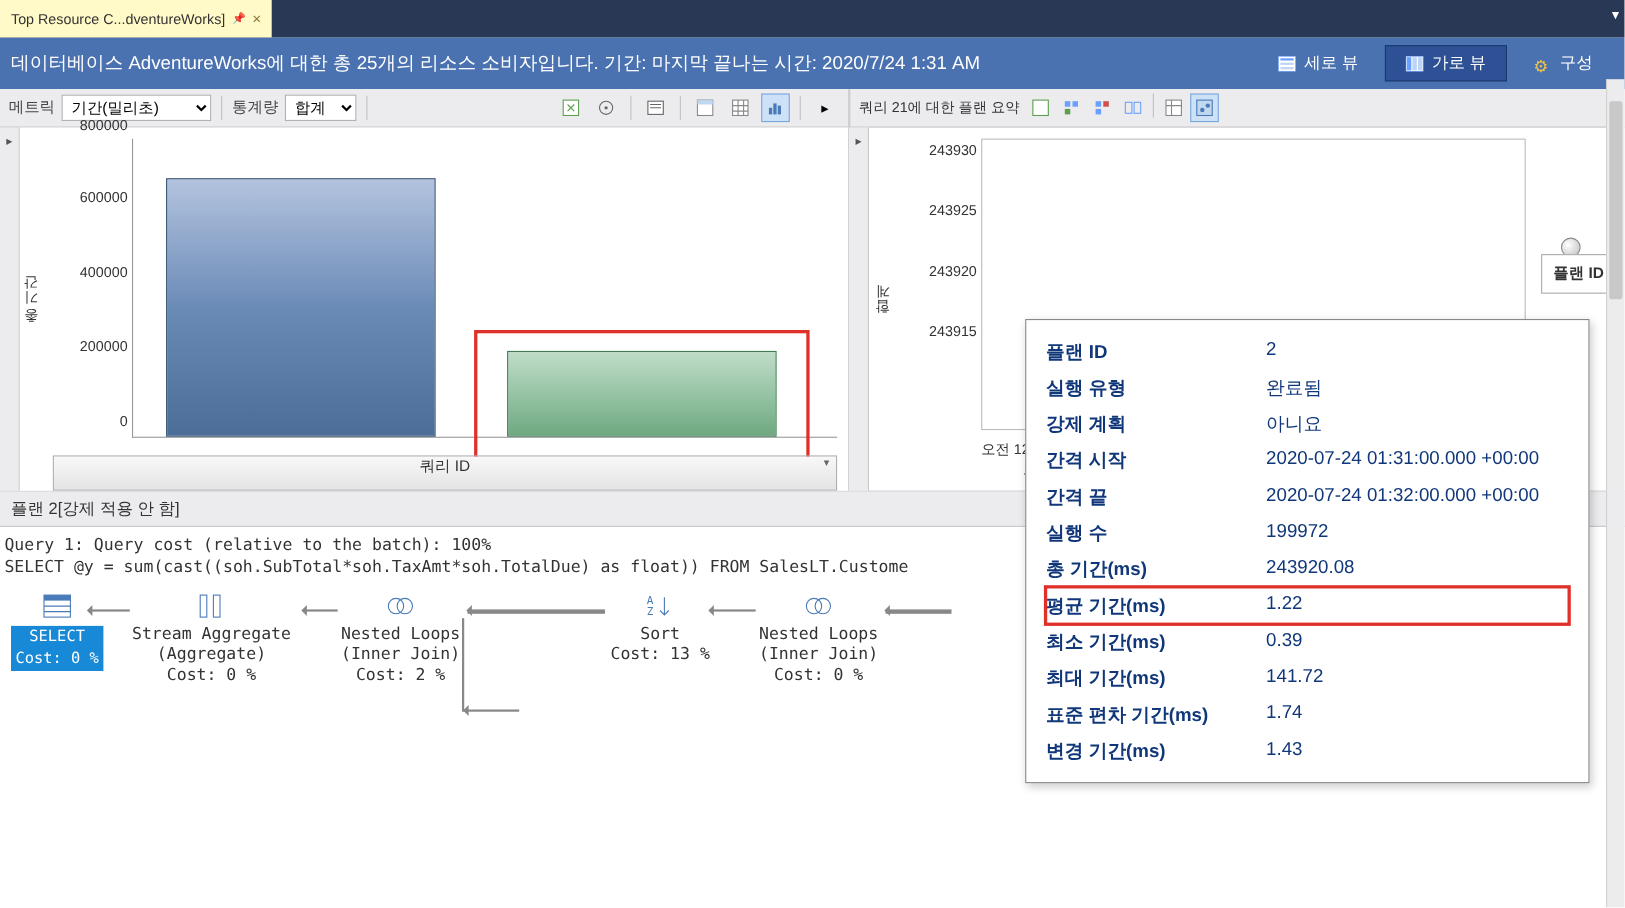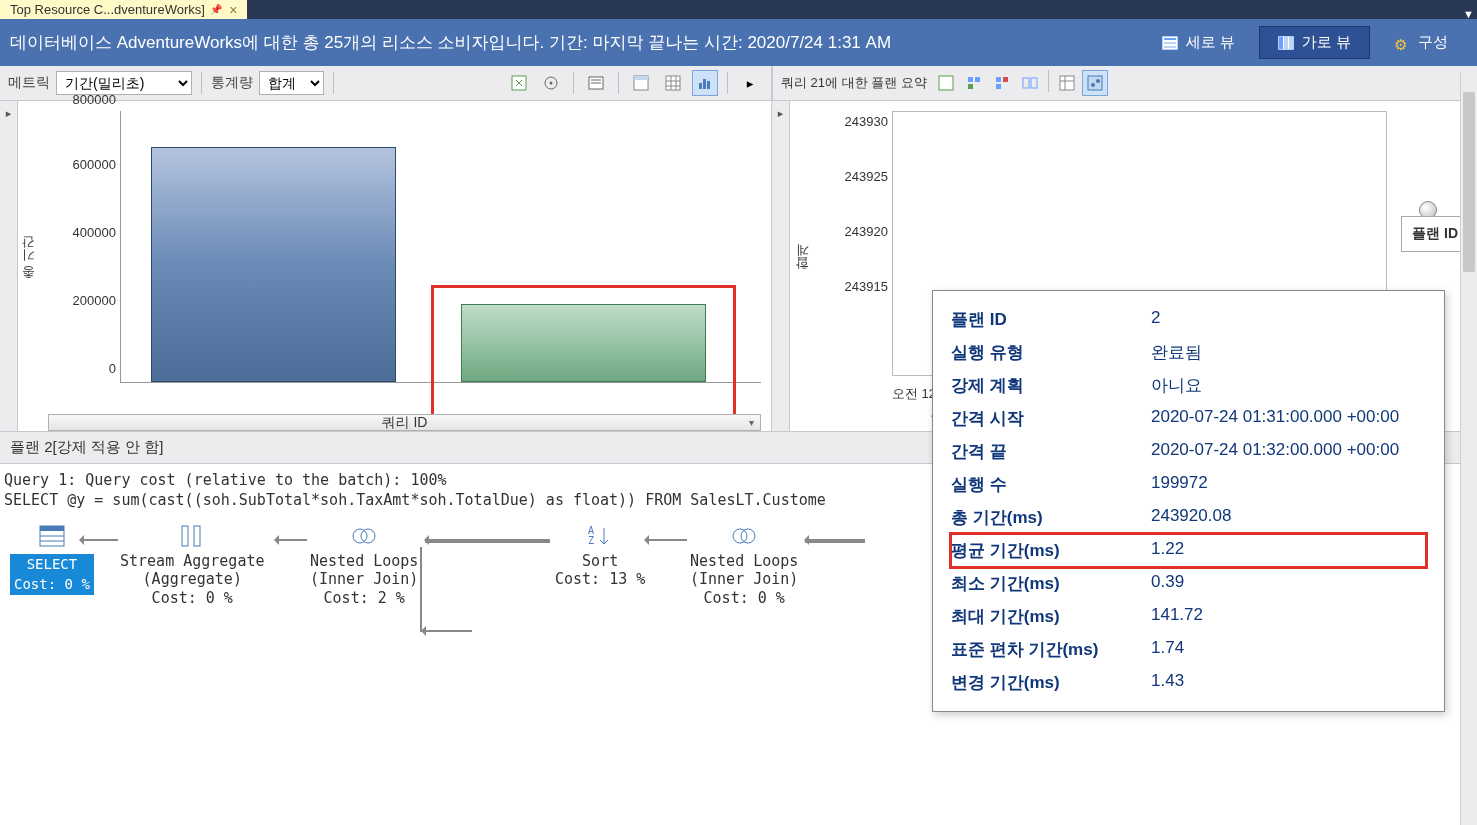--- a/index.html
+++ b/index.html
@@ -1,18 +1,18 @@
 <!DOCTYPE html>
 <html><head>
 <meta charset="utf-8">
 <style>
 * { box-sizing: border-box; margin: 0; padding: 0; }
 body { font-family: "Malgun Gothic", "Segoe UI", sans-serif; font-size: 13px; background: #fff; color: #333; width: 1477px; height: 825px; overflow: hidden; position: relative; }
 
-.tab-bar { background: #293955; height: 19px; display: flex; align-items: stretch; }
+.tab-bar { background: #293955; height: 34px; display: flex; align-items: stretch; }
 .tab { background: #fffac7; padding: 3px 10px; display: flex; align-items: center; gap: 6px; color: #333; font-size: 13px; }
 .tab .pin { color: #8a7a3a; font-size: 10px; }
 .tab .close { color: #8a7a3a; font-size: 14px; cursor: pointer; }
 
 .header-bar { background: #4a71b0; color: #fff; height: 47px; display: flex; align-items: center; padding: 0 10px; font-size: 17px; justify-content: space-between; }
 .header-left { display: flex; align-items: center; }
 .view-buttons { display: flex; gap: 5px; }
 .view-btn { background: #4a71b0; border: 1px solid transparent; color: #fff; padding: 6px 18px; display: flex; align-items: center; gap: 8px; font-size: 15px; cursor: pointer; }
 .view-btn.active { background: #2d5194; border: 1px solid #1a3a6e; }
 .view-btn .icon { width: 16px; height: 14px; display: inline-flex; }
@@ -30,21 +30,21 @@
 .y-axis-label { position: absolute; left: 2px; top: 50%; transform: translateY(-50%) rotate(180deg); writing-mode: vertical-lr; font-size: 13px; color: #333; }
 .y-ticks { position: absolute; left: 26px; top: 10px; bottom: 48px; width: 72px; }
 .y-tick { position: absolute; right: 0; font-size: 13px; color: #333; transform: translateY(-50%); }
 .plot-area { position: absolute; left: 102px; right: 10px; top: 10px; bottom: 48px; border-left: 1px solid #999; border-bottom: 1px solid #999; }
 .bar { position: absolute; bottom: 0; }
 .bar1 { left: 30px; width: 245px; height: 235px; background: linear-gradient(180deg,#b3c3de 0%,#6b8bb7 50%,#4d6d99 100%); border: 1px solid #2d4a6f; }
 .bar2 { left: 340px; width: 245px; height: 78px; background: linear-gradient(180deg,#c0dcc9 0%,#8ebf9d 60%,#6fa881 100%); border: 1px solid #3f7a55; }
 .bar2-highlight { position: absolute; border: 3px solid #e0302a; left: 310px; width: 305px; bottom: -45px; height: 142px; }
 .x-ticks { position: absolute; left: 102px; right: 10px; bottom: 28px; height: 16px; }
 .x-tick { position: absolute; font-size: 13px; color: #333; transform: translateX(-50%); }
-.x-axis-scroll { position: absolute; left: 30px; right: 10px; bottom: 0; height: 17px; border: 1px solid #b0b0b0; background: linear-gradient(180deg,#f8f8f8,#e4e4e4); display: flex; align-items: center; justify-content: center; }
+.x-axis-scroll { position: absolute; left: 30px; right: 10px; bottom: 0; height: 32px; border: 1px solid #b0b0b0; background: linear-gradient(180deg,#f8f8f8,#e4e4e4); display: flex; justify-content: center; }
 .x-axis-label { font-size: 14px; color: #333; }
 
 .right-chart-pane { width: 705px; display: flex; flex-direction: column; }
 .right-icons { display: flex; gap: 2px; }
 .right-chart { flex: 1; display: flex; position: relative; }
 .right-y-ticks { position: absolute; left: 32px; top: 10px; width: 66px; }
 .right-y-tick { position: absolute; right: 0; font-size: 13px; color: #333; transform: translateY(-50%); }
 .right-plot { position: absolute; left: 102px; top: 10px; right: 90px; bottom: 55px; border: 1px solid #bbb; }
 .data-point { position: absolute; width: 18px; height: 18px; border-radius: 50%; background: radial-gradient(circle at 35% 35%, #fff, #d0d0d0 70%, #999); border: 1px solid #888; right: 40px; top: 100px; }
 .plan-id-box { position: absolute; right: 8px; top: 115px; border: 1px solid #aaa; background: #fff; padding: 8px 10px; font-size: 14px; font-weight: bold; color: #333; }

